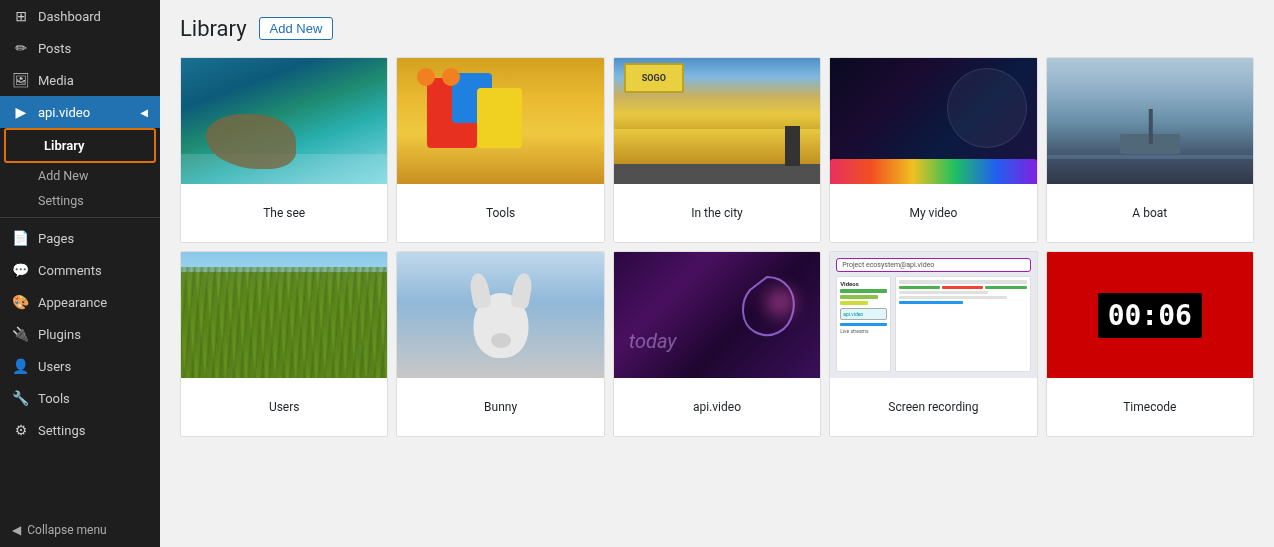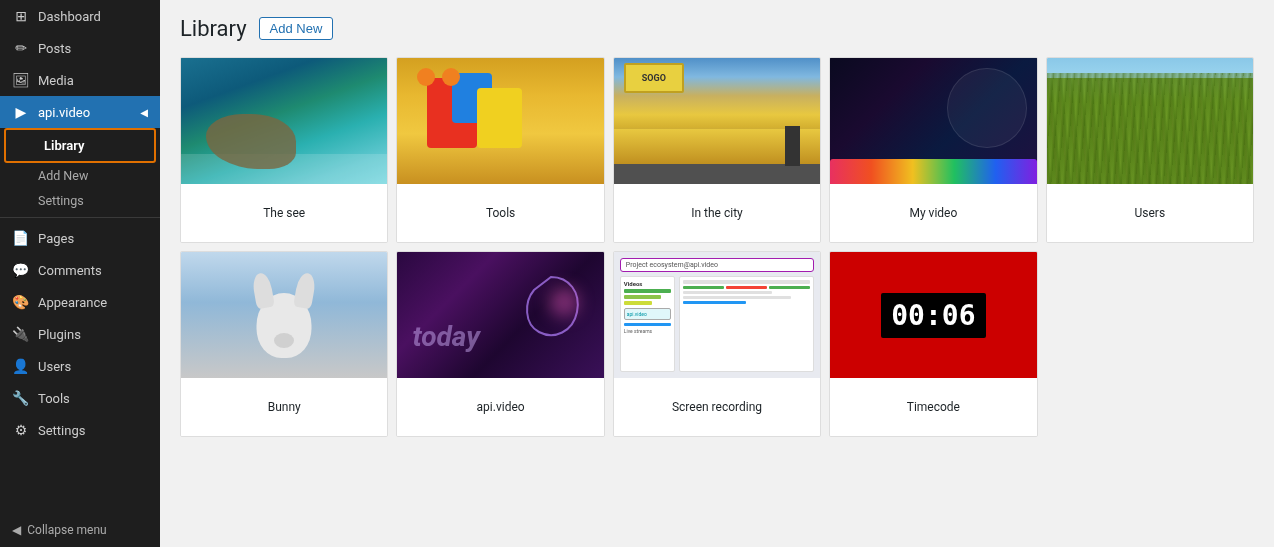--- a/index.html
+++ b/index.html
@@ -295,20 +295,28 @@
 
     <div class="media-item">
       <div class="media-thumb-placeholder" style="background:#0a0a1a;overflow:hidden;">
         <div style="position:absolute;top:0;left:0;right:0;bottom:0;background:linear-gradient(135deg,#0a0a20 0%,#1a0a30 30%,#0a1a40 60%,#201040 100%);"></div>
         <div style="position:absolute;bottom:0;left:0;right:0;height:25px;background:linear-gradient(90deg,#e83060,#f05020,#f0c020,#20c060,#2060f0,#8020e0);border-radius:3px 3px 0 0;"></div>
         <div style="position:absolute;top:10px;right:10px;width:80px;height:80px;background:rgba(255,255,255,0.05);border-radius:50%;border:1px solid rgba(255,255,255,0.1);"></div>
       </div>
       <div class="media-caption">My video</div>
     </div>
 
+    <div class="media-item">
+      <div class="media-thumb-placeholder" style="background:linear-gradient(180deg,#b0c8d8 0%,#90b0c8 25%,#6890a8 50%,#405068 80%,#303848 100%);">
+        <div style="position:absolute;bottom:30px;left:50%;transform:translateX(-50%);width:60px;height:20px;background:#506878;border-radius:2px;"></div>
+        <div style="position:absolute;bottom:40px;left:50%;transform:translateX(-30%);width:4px;height:35px;background:#405060;"></div>
+        <div style="position:absolute;bottom:25px;left:0;right:0;height:4px;background:rgba(100,140,170,0.4);"></div>
+      </div>
+      <div class="media-caption">A boat</div>
+    </div>
 
     <div class="media-item">
       <div class="media-thumb-placeholder" style="background:linear-gradient(180deg,#8ac8e8 0%,#a0d8f0 20%,#70a830 35%,#608020 55%,#507018 70%,#486018 100%);">
         <div style="position:absolute;top:20px;left:0;right:0;bottom:0;background:repeating-linear-gradient(85deg,#608020 0px,#508018 3px,#70a028 5px,#609020 8px,#588018 10px);opacity:0.9;"></div>
         <div style="position:absolute;top:15px;left:0;right:0;bottom:0;background:repeating-linear-gradient(95deg,rgba(80,120,20,0.6) 0px,rgba(100,140,30,0.4) 4px,rgba(70,110,15,0.7) 7px);"></div>
       </div>
       <div class="media-caption">Users</div>
     </div>
 
     <div class="media-item">
@@ -316,21 +324,21 @@
         <div style="position:absolute;bottom:20px;left:50%;transform:translateX(-50%);width:55px;height:65px;background:#e8e8e8;border-radius:50% 50% 45% 45%;"></div>
         <div style="position:absolute;bottom:70px;left:calc(50% - 30px);width:18px;height:35px;background:#ddd;border-radius:50% 50% 20% 20%;transform:rotate(-10deg);"></div>
         <div style="position:absolute;bottom:70px;left:calc(50% + 12px);width:18px;height:35px;background:#ddd;border-radius:50% 50% 20% 20%;transform:rotate(10deg);"></div>
         <div style="position:absolute;bottom:30px;left:50%;transform:translateX(-50%);width:20px;height:15px;background:#d0d0d0;border-radius:50%;"></div>
       </div>
       <div class="media-caption">Bunny</div>
     </div>
 
     <div class="media-item">
       <div class="media-thumb-placeholder" style="background:linear-gradient(135deg,#2a0840 0%,#4a1060 30%,#1e0630 60%,#3a1058 100%);position:relative;overflow:hidden;">
-        <div style="position:absolute;bottom:25px;left:15px;font-size:28px;font-weight:700;color:rgba(200,170,240,0.5);font-style:italic;">today</div>
+        <div style="position:absolute;bottom:25px;left:15px;font-size:20px;font-weight:400;color:rgba(200,170,240,0.5);font-style:italic;">today</div>
         <svg style="position:absolute;top:20px;right:20px;" width="65" height="70" viewBox="0 0 65 70">
           <path d="M32 5 C50 5, 62 20, 58 40 C54 60, 35 68, 20 60 C5 52, 5 30, 15 18 Z" fill="none" stroke="rgba(180,130,255,0.7)" stroke-width="2"></path>
         </svg>
         <div style="position:absolute;top:35px;right:25px;width:30px;height:30px;background:rgba(255,100,200,0.4);border-radius:50%;filter:blur(8px);"></div>
       </div>
       <div class="media-caption">api.video</div>
     </div>
 
     <div class="media-item">
       <div class="media-thumb-placeholder" style="background:#e8eaf0;padding:6px;flex-direction:column;align-items:stretch;justify-content:flex-start;">

